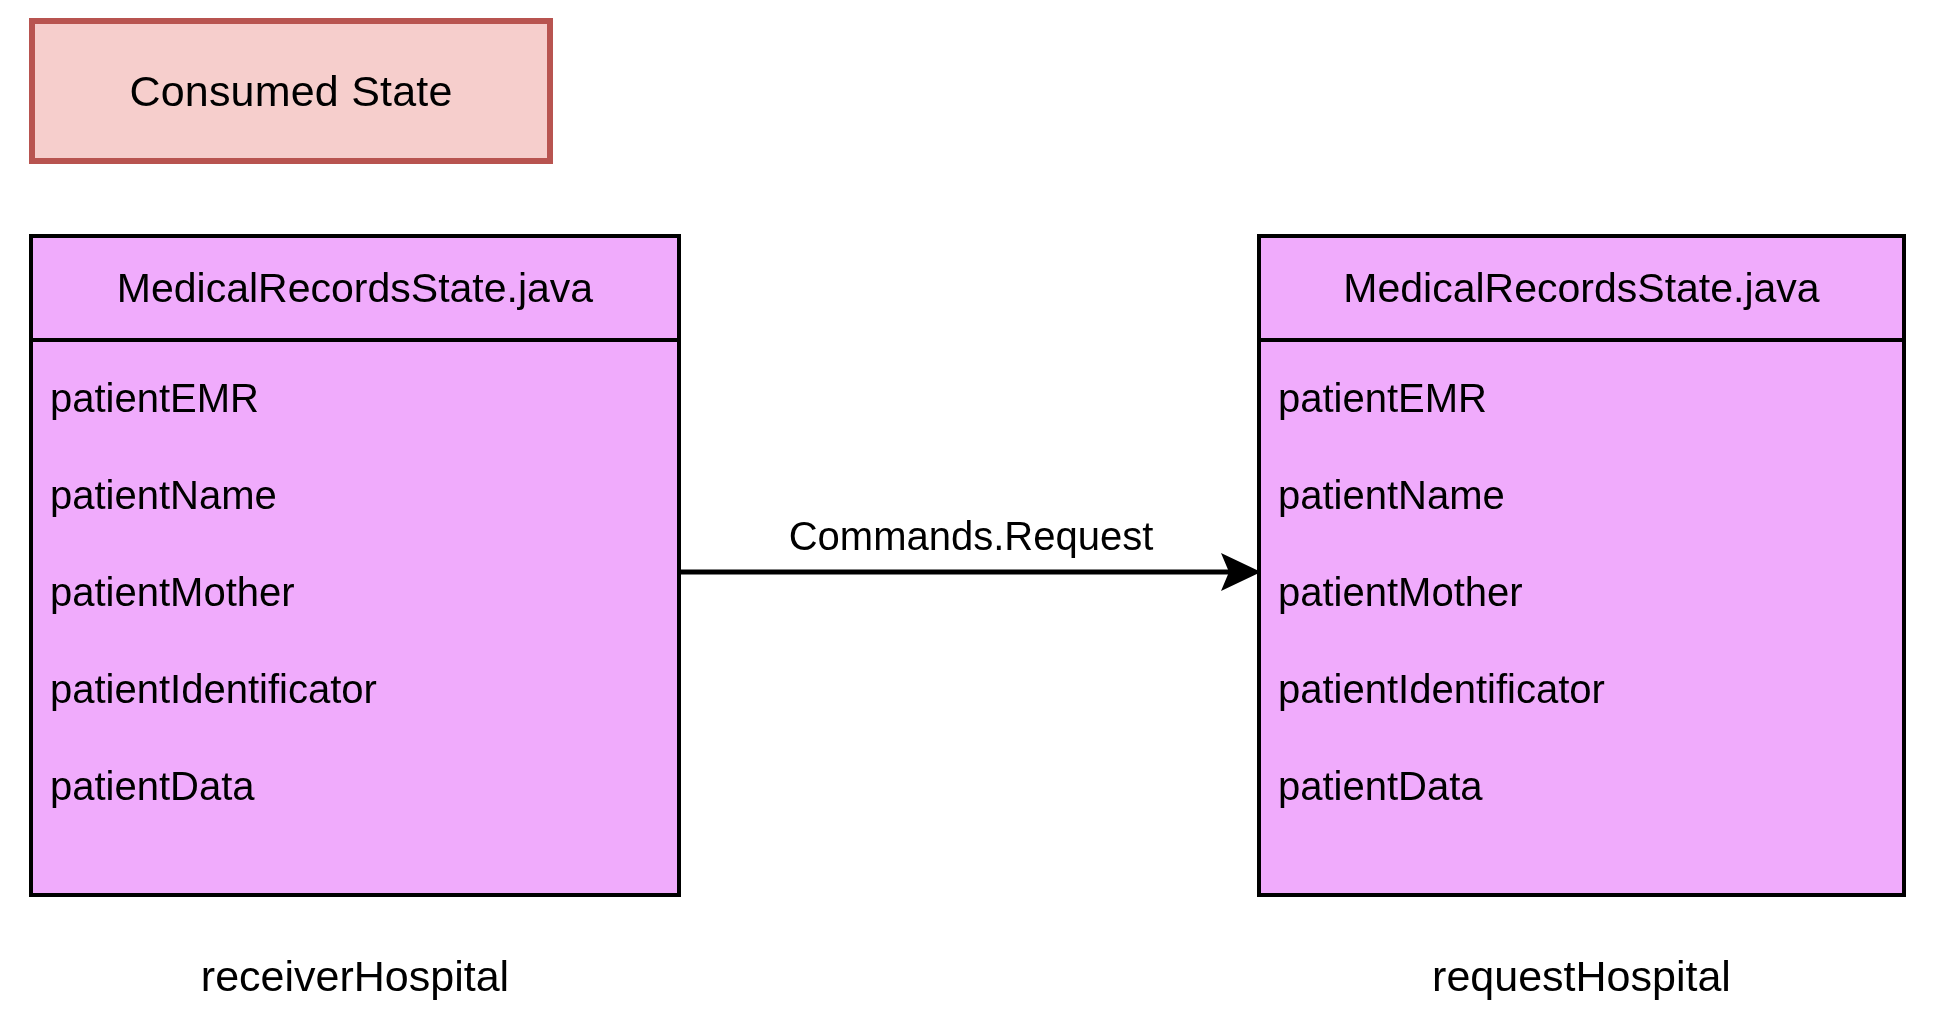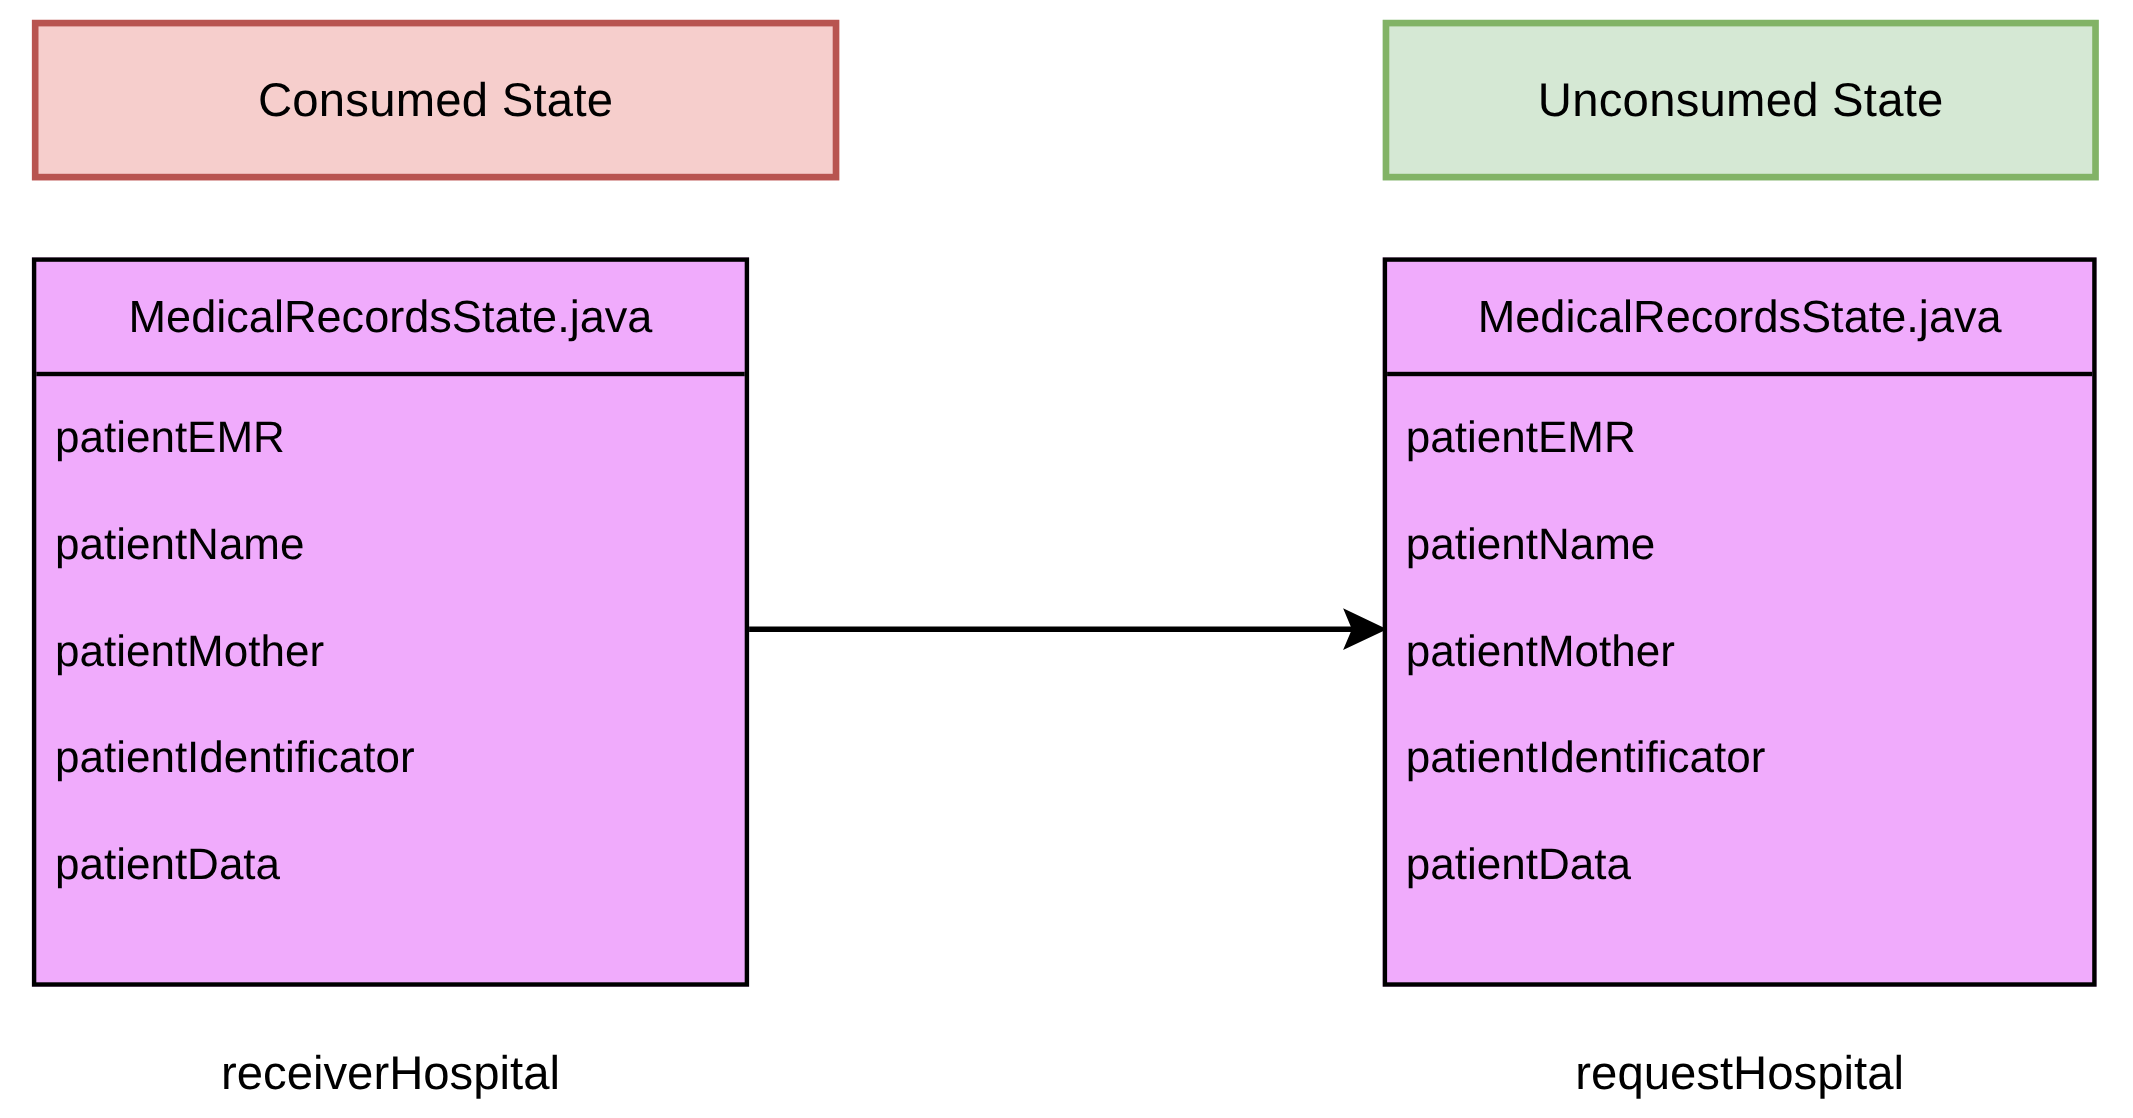--- a/index.html
+++ b/index.html
@@ -30,21 +30,21 @@
   .state-banner .banner-label {
     font-size: 43px;
     line-height: 1;
     letter-spacing: 0.2px;
     color: #000000;
     white-space: nowrap;
   }
   #banner-consumed {
     left: 29px;
     top: 18px;
-    width: 734px;
+    width: 524px;
     height: 146px;
     background: #f6cecc;
     border-color: #b85450;
   }
   #banner-unconsumed {
     left: 1257px;
     top: 18px;
     width: 651px;
     height: 146px;
     background: #d5e8d4;
@@ -126,23 +126,20 @@
 </style>
 </head>
 <body>
 
 <div id="canvas">
 
   <div class="state-banner" id="banner-consumed">
     <span class="banner-label">Consumed State</span>
   </div>
 
-  <div class="state-banner" id="banner-unconsumed">
-    <span class="banner-label">Unconsumed State</span>
-  </div>
 
   <div class="class-box" id="class-box-left">
     <div class="class-title">MedicalRecordsState.java</div>
     <div class="class-fields">
       <div class="class-field">patientEMR</div>
       <div class="class-field">patientName</div>
       <div class="class-field">patientMother</div>
       <div class="class-field">patientIdentificator</div>
       <div class="class-field">patientData</div>
     </div>
@@ -158,17 +155,18 @@
       <div class="class-field">patientData</div>
     </div>
   </div>
 
   <div id="message-arrow">
     <svg width="580" height="110" viewBox="0 0 580 110">
       <line x1="0" y1="52" x2="556" y2="52" stroke="#000000" stroke-width="5"></line>
       <polygon points="580,52 540,33 548,52 540,71" fill="#000000"></polygon>
     </svg>
   </div>
+  <div id="arrow-label">Commands.Request</div>
 
   <div class="instance-caption" id="caption-right">requestHospital</div>
   <div class="instance-caption" id="caption-left">receiverHospital</div>
 
 </div>
 
 </body></html>

